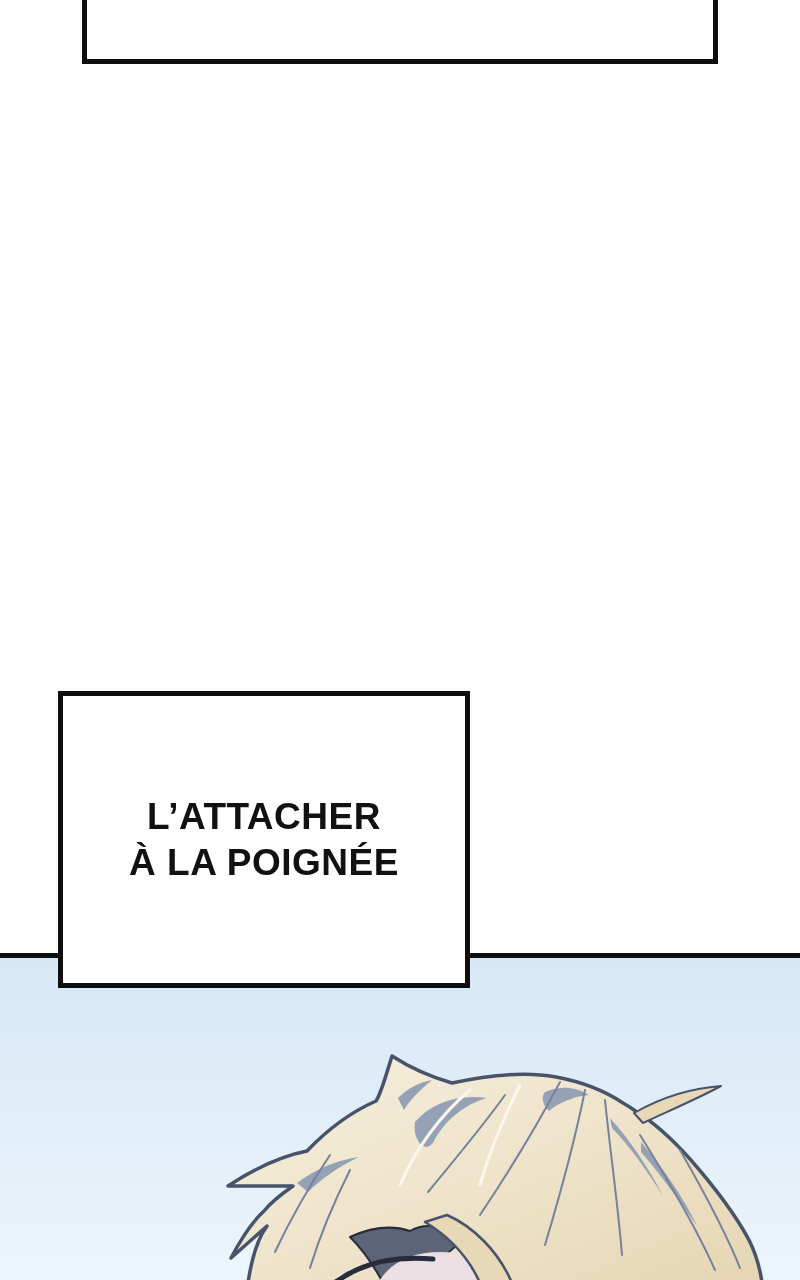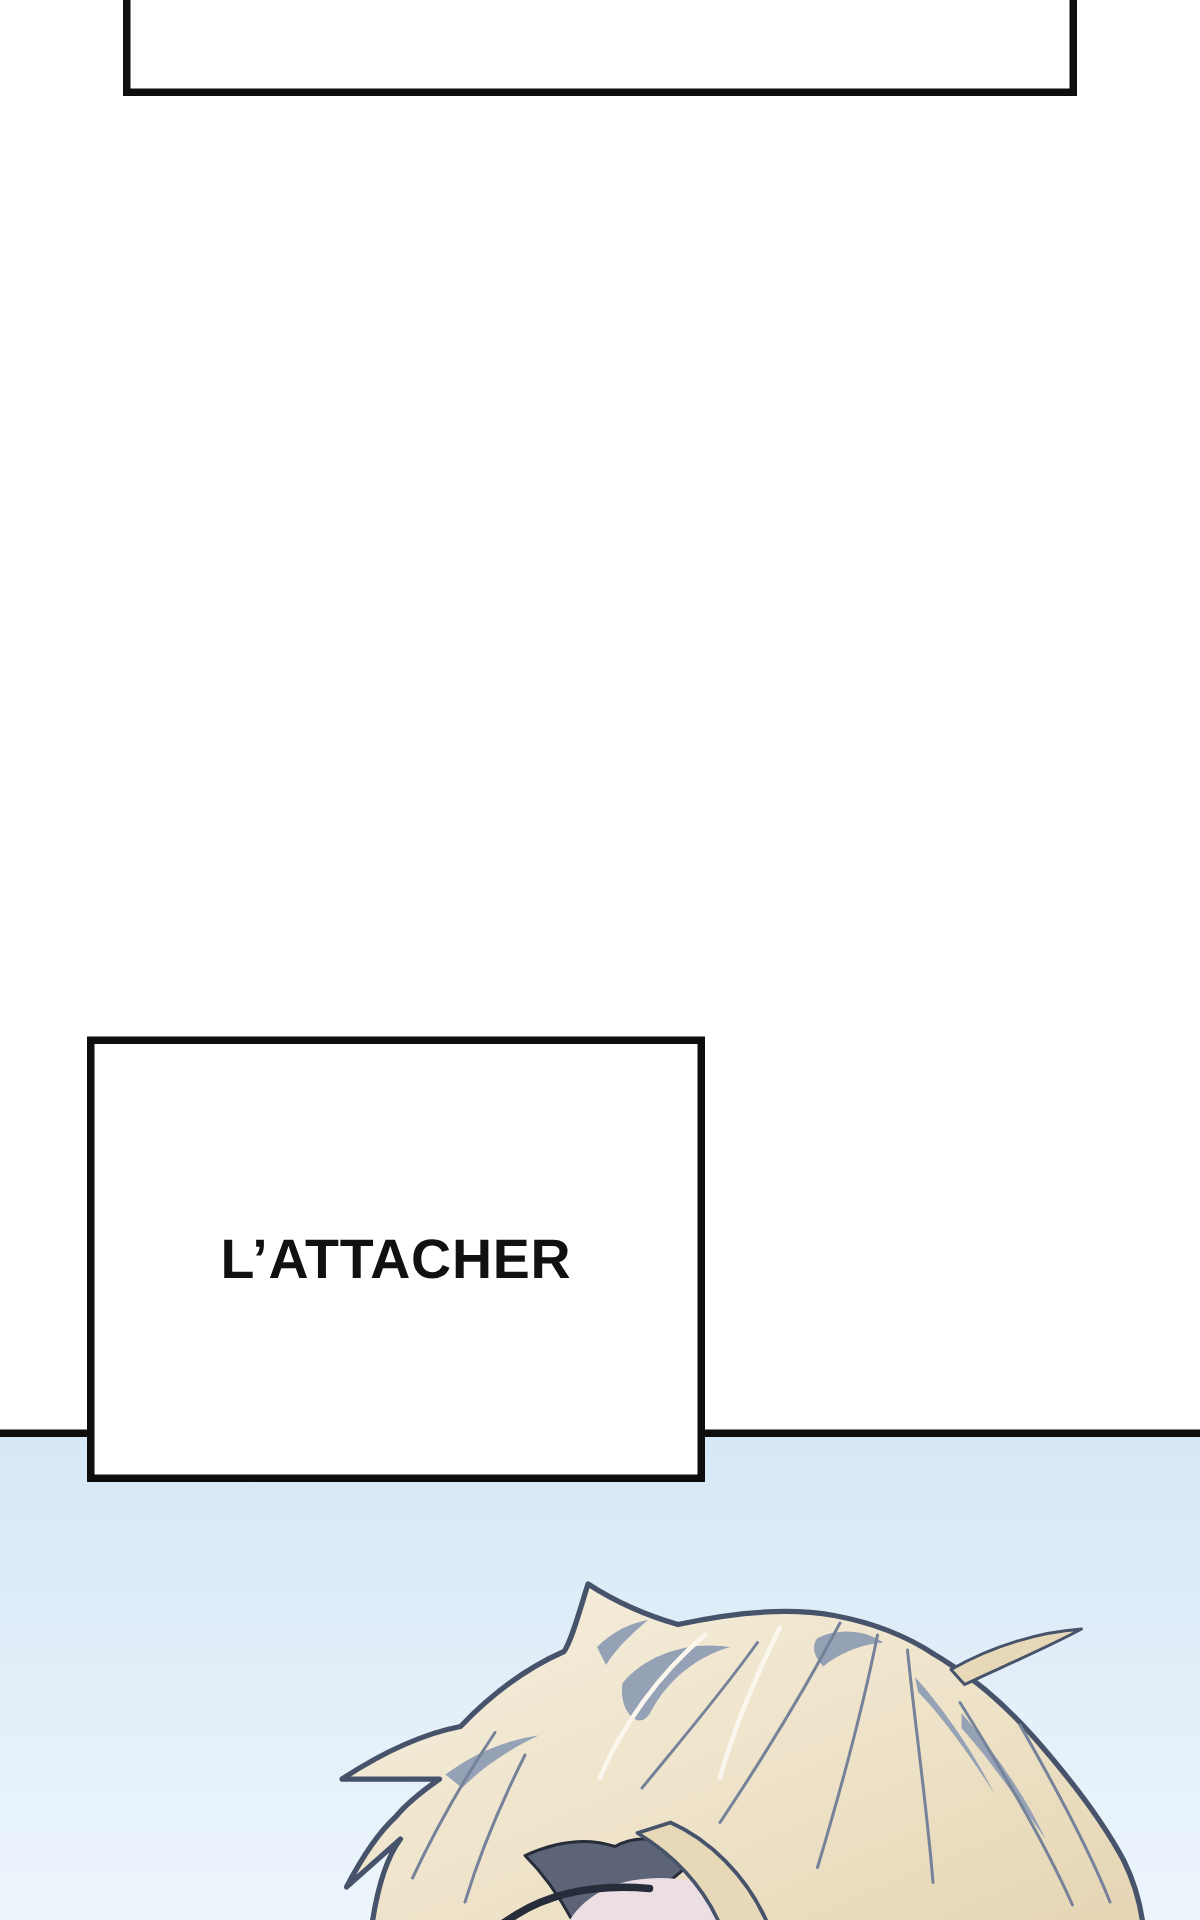--- a/index.html
+++ b/index.html
@@ -144,15 +144,16 @@
 
       <path class="antenna" d="
         M 634 1113
         C 662 1097 693 1088 721 1086
         C 697 1099 664 1113 643 1123 Z"></path>
     </svg>
   </div>
 
   <div class="speech-box">
     <div class="speech-line l1">L’ATTACHER</div>
+    <div class="speech-line l2">À LA POIGNÉE</div>
   </div>
 
 </div>
 
 </body></html>

